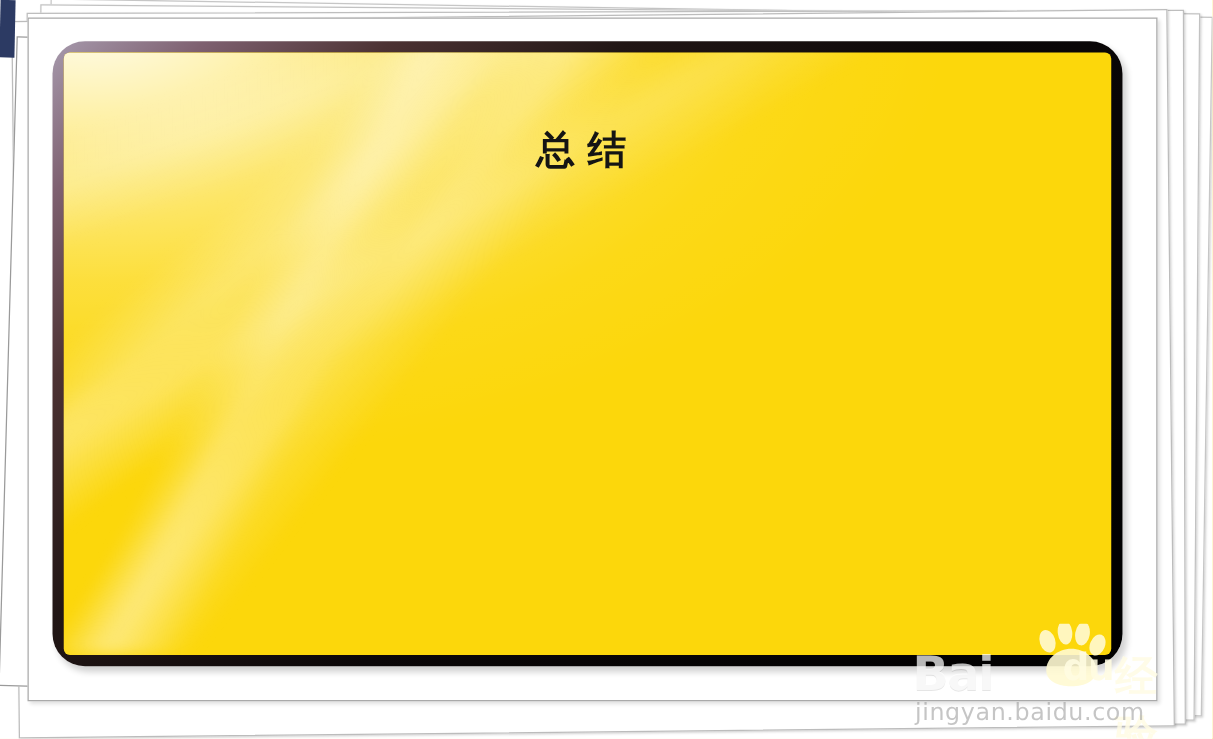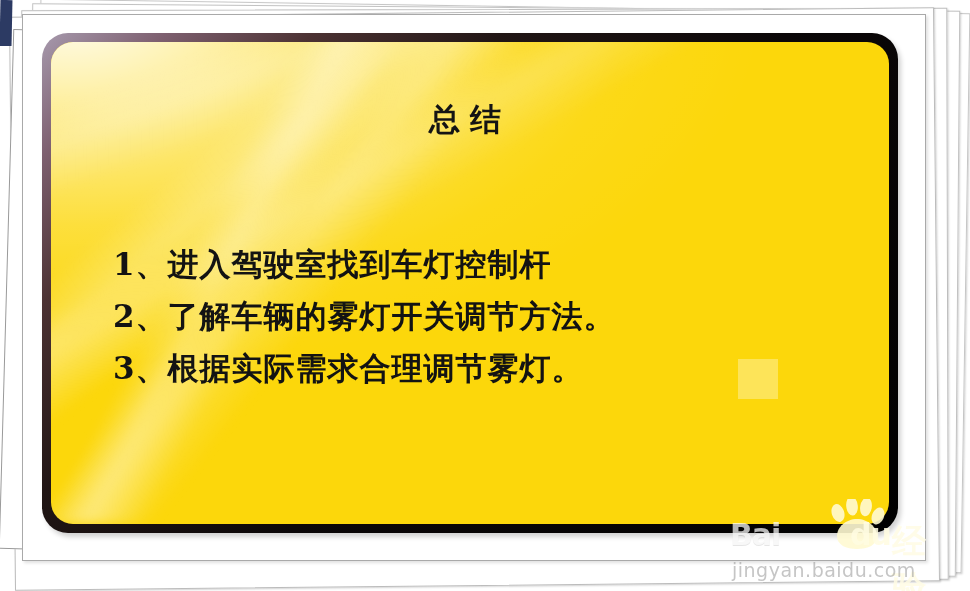--- a/index.html
+++ b/index.html
@@ -106,21 +106,21 @@
         #211615 34%,
         #0b0708 55%,
         #000000 100%);
     padding: 9px;
     box-shadow: 3px 4px 5px rgba(0,0,0,0.18);
   }
   #slide-face {
     position: relative;
     width: 100%;
     height: 100%;
-    border-radius: 22px;
+    border-radius: 5px;
     overflow: hidden;
     background: #fcd70b;
   }
   
   #slide-glow {
     position: absolute;
     left: 0; top: 0; right: 0; bottom: 0;
     background:
       radial-gradient(ellipse 115% 105% at 2% -6%,
         rgba(255,255,255,0.95) 0%,
@@ -216,21 +216,21 @@
     position: absolute;
     left: 104px;
     top: -4px;
     width: 58px;
     height: 52px;
   }
   #wm-bai {
     position: absolute;
     left: 6px;
     top: 14px;
-    font-size: 30px;
+    font-size: 38px;
     font-weight: 700;
     font-family: "DejaVu Sans", "Liberation Sans", sans-serif;
     color: rgba(255,255,255,0.72);
     text-shadow: 0 1px 0 rgba(0,0,0,0.10);
     letter-spacing: -1px;
     text-align: right;
   }
   #wm-du {
     position: absolute;
     left: 126px;
@@ -278,37 +278,20 @@
   <div id="slide">
     <div id="slide-face">
 
       <div id="slide-glow"></div>
       <div id="slide-rays"></div>
 
       <div id="slide-content">
 
         <div id="slide-title">总结</div>
 
-        <div id="bullet-list">
-
-          <div class="bullet-line">
-            <span class="bullet-index">1、</span><span class="bullet-text">进入驾驶室找到车灯控制杆</span>
-          </div>
-
-          <div class="bullet-line">
-            <span class="bullet-index">2、</span><span class="bullet-text">了解车辆的雾灯开关调节方法。</span>
-          </div>
-
-          <div class="bullet-line">
-            <span class="bullet-index">3、</span><span class="bullet-text">根据实际需求合理调节雾灯。</span>
-          </div>
-
-          <div id="highlight-block"></div>
-
-        </div>
 
       </div>
     </div>
   </div>
 
   <div id="watermark">
     <div id="wm-logo-row">
 
       <span id="wm-paw">
         <svg width="58" height="52" viewBox="0 0 58 52" xmlns="http://www.w3.org/2000/svg">

